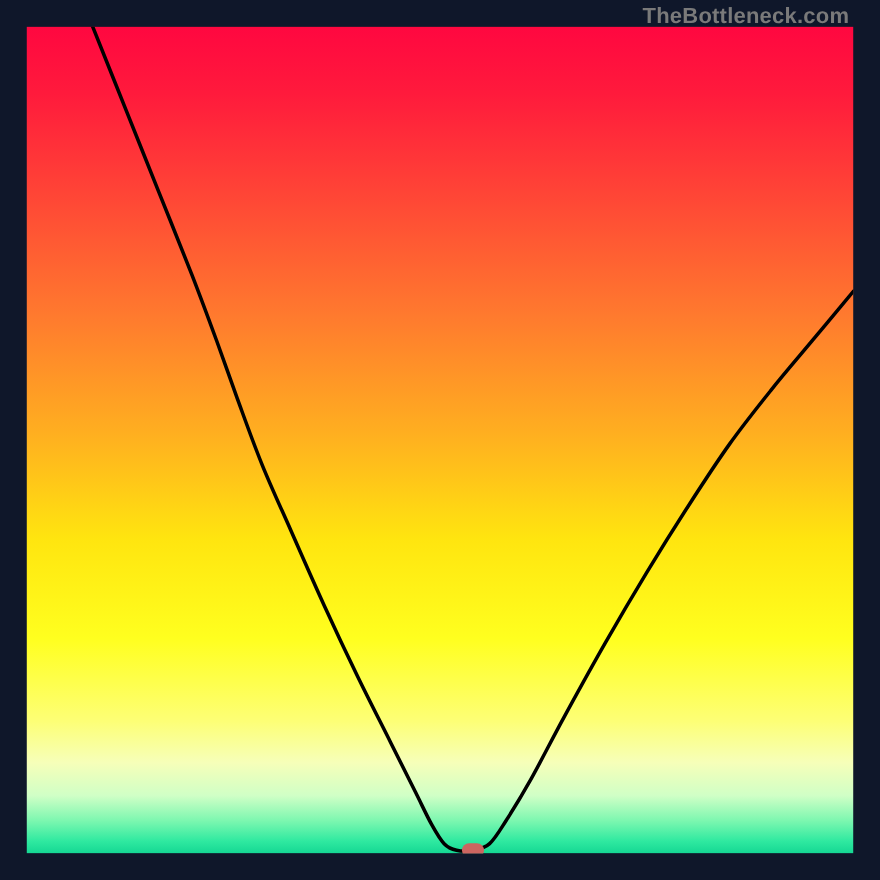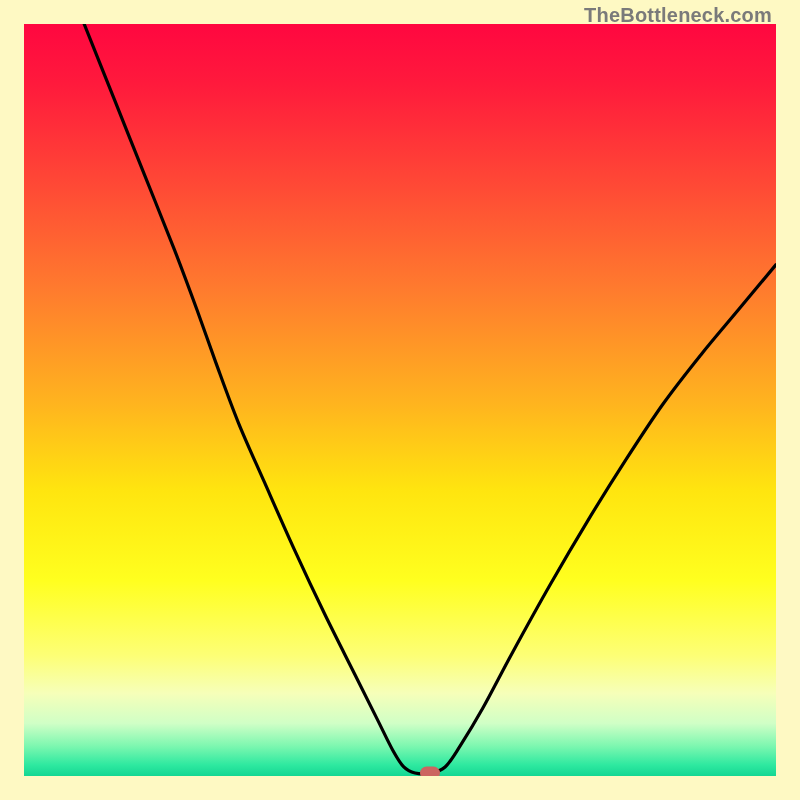--- a/index.html
+++ b/index.html
@@ -7,21 +7,21 @@
     padding: 0;
     width: 800px;
     height: 800px;
     background: #000;
     overflow: hidden;
   }
   .frame {
     position: relative;
     width: 800px;
     height: 800px;
-    background: #fef9c3;
+    background: #0f172a;
   }
   .plot-area {
     position: absolute;
     left: 24px;
     top: 24px;
     width: 752px;
     height: 752px;
     overflow: hidden;
   }
   .gradient-bg {

